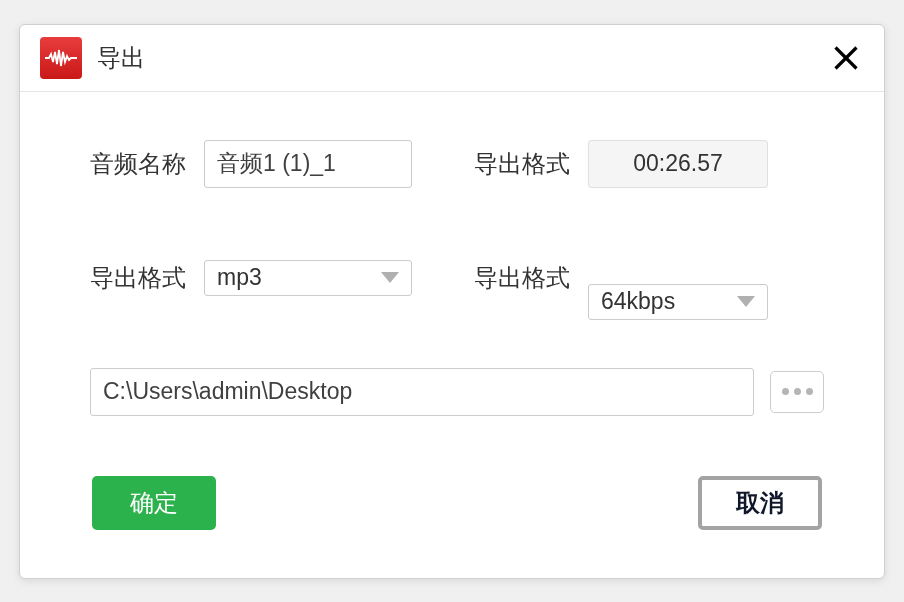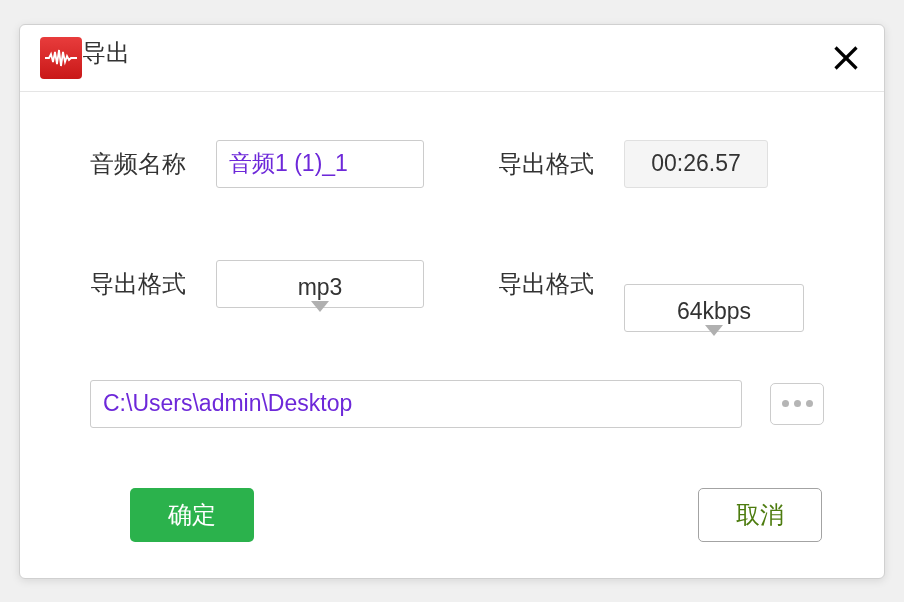--- a/index.html
+++ b/index.html
@@ -28,21 +28,22 @@
     }
     .titlebar {
       display: flex;
       align-items: center;
       justify-content: space-between;
       padding: 12px 20px;
       border-bottom: 1px solid #e5e5e5;
     }
     .title-left {
       display: flex;
-      align-items: flex-start;
+      align-items: center;
+      gap: 15px;
     }
     .app-icon {
       width: 42px;
       height: 42px;
       background: linear-gradient(180deg, #e83c3c 0%, #c91818 100%);
       border-radius: 4px;
       display: flex;
       align-items: center;
       justify-content: center;
     }
@@ -69,74 +70,73 @@
     .content {
       flex: 1;
       padding: 48px 60px 30px 70px;
       display: flex;
       flex-direction: column;
     }
     .row {
       display: flex;
       align-items: center;
       margin-bottom: 48px;
-      gap: 18px;
+      gap: 6px;
     }
     .label {
       font-size: 24px;
       color: #333;
       width: 108px;
       white-space: nowrap;
     }
     .label2 {
       font-size: 24px;
       color: #333;
       width: 108px;
       white-space: nowrap;
       margin-left: 56px;
     }
     .text-input {
       height: 48px;
       border: 1px solid #ccc;
       border-radius: 3px;
       padding: 0 12px;
       font-size: 23px;
-      color: #6d28d9;
+      color: #404040;
       font-family: inherit;
       outline: none;
     }
     .name-input {
       width: 208px;
     }
     .readonly-box {
-      width: 144px;
+      width: 180px;
       height: 48px;
       background: #f5f5f5;
       border: 1px solid #e0e0e0;
       border-radius: 3px;
       display: flex;
       align-items: center;
       justify-content: center;
       font-size: 23px;
       color: #333;
     }
     .select-box {
       width: 208px;
-      height: 48px;
+      height: 36px;
       border: 1px solid #ccc;
       border-radius: 3px;
-      padding: 13px 12px;
+      padding: 0 12px;
       font-size: 23px;
       color: #333;
       display: flex;
       align-items: center;
       justify-content: space-between;
       cursor: pointer;
       background: #fff;
-      flex-direction: column;
     }
     .select-box2 {
       width: 180px;
       margin-top: 48px;
     }
     .chevron {
       width: 0;
       height: 0;
       border-left: 9px solid transparent;
       border-right: 9px solid transparent;
@@ -174,32 +174,32 @@
     .btn-ok {
       width: 124px;
       height: 54px;
       background: #2bb24c;
       border: none;
       border-radius: 5px;
       color: #fff;
       font-size: 24px;
       font-family: inherit;
       cursor: pointer;
-      margin-left: 38px;
     }
     .btn-cancel {
       width: 124px;
       height: 54px;
       background: #fff;
-      border: 1px solid #a3a3a3;
+      border: 4px solid #a3a3a3;
       border-radius: 5px;
-      color: #4d7c0f;
+      color: #0f172a;
       font-size: 24px;
       font-family: inherit;
       cursor: pointer;
+      font-weight: bold;
     }
   </style>
 </head>
 <body>
 
 <div class="dialog">
   <div class="titlebar">
     <div class="title-left">
       <div class="app-icon">
         <svg viewBox="0 0 32 20">

